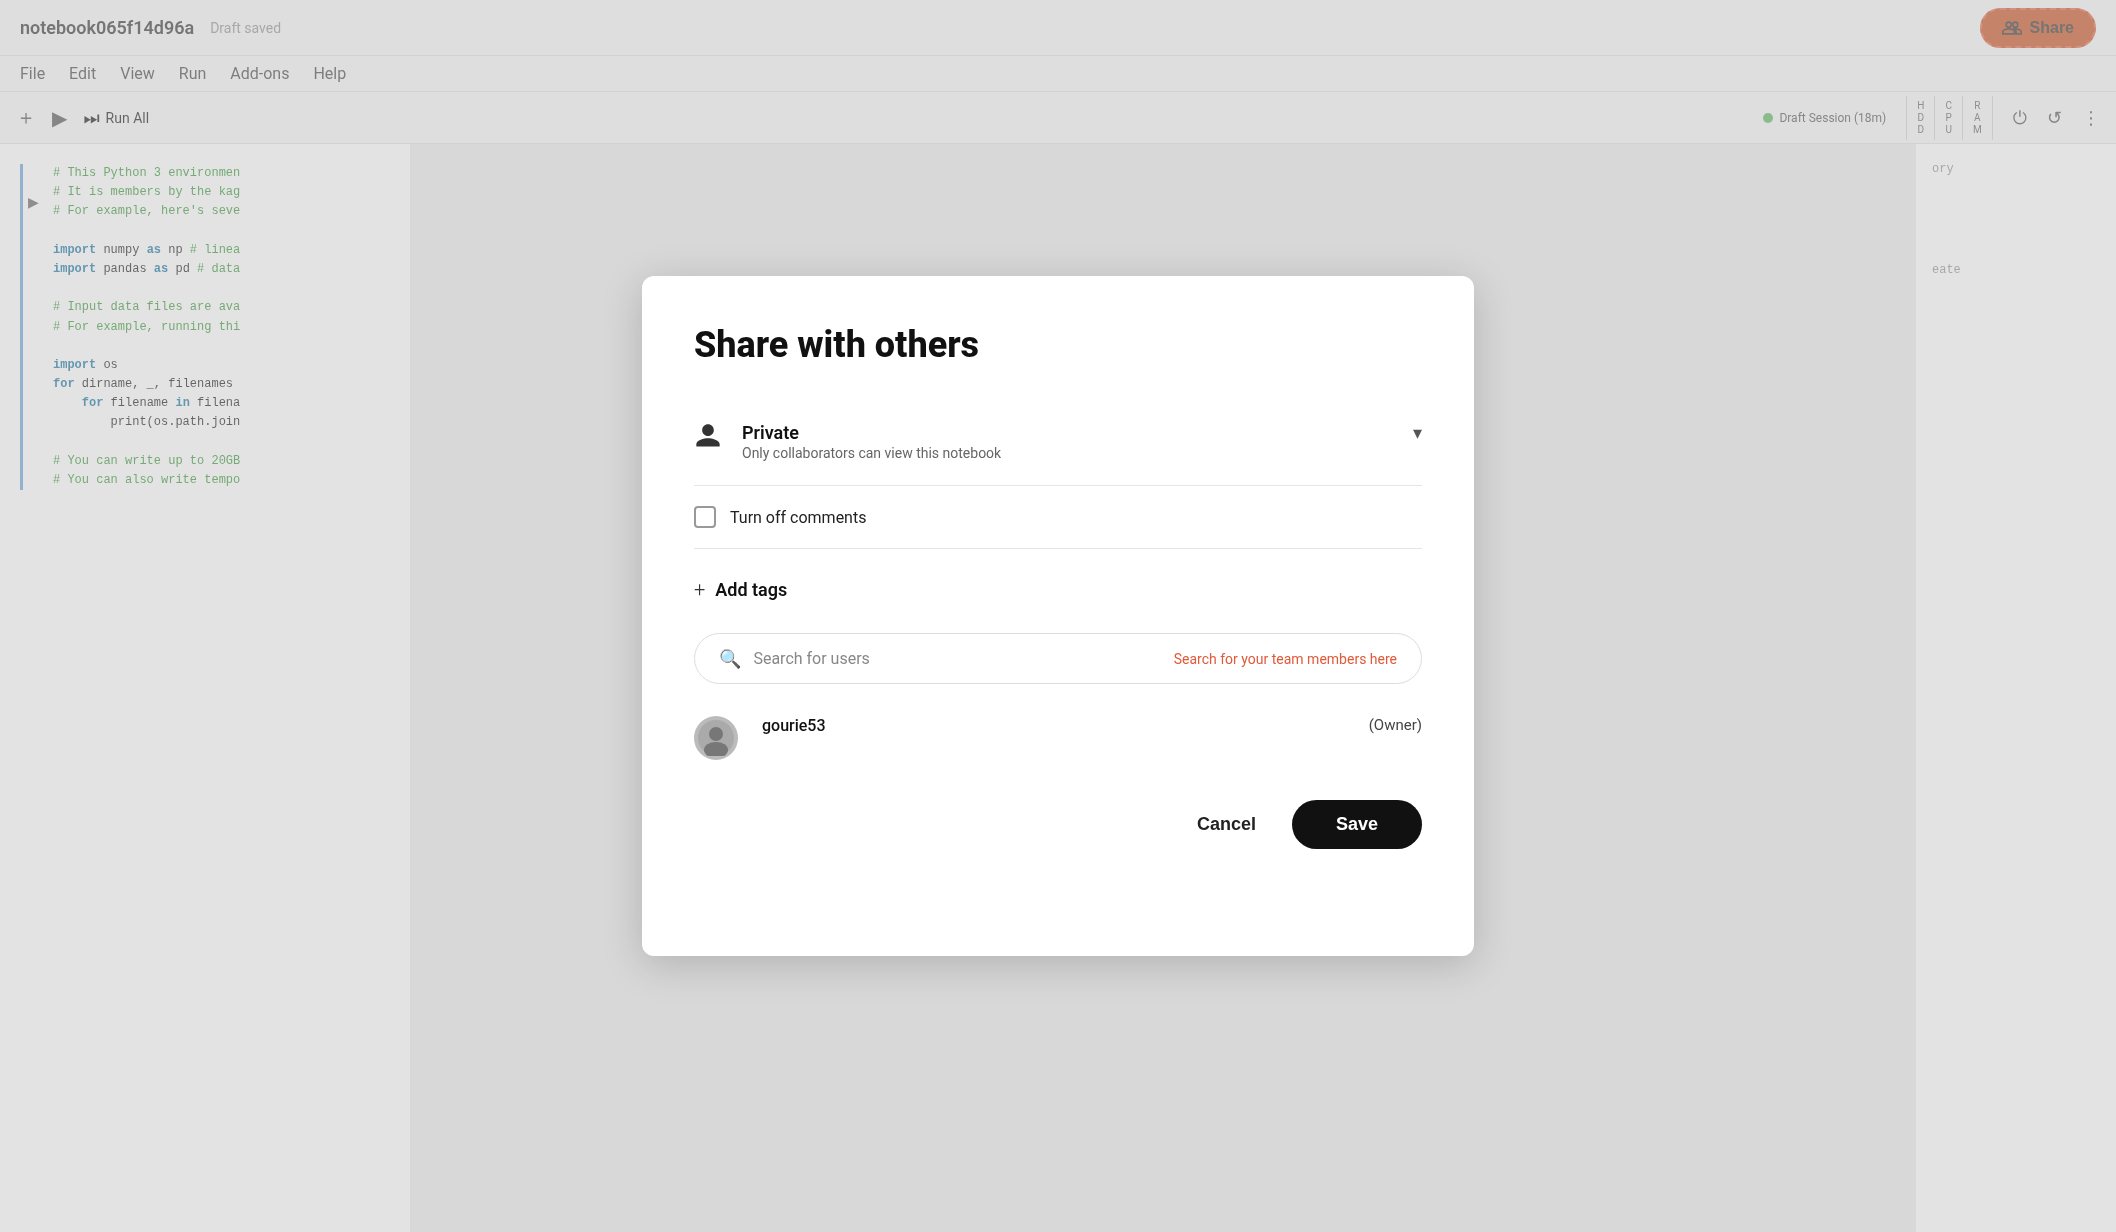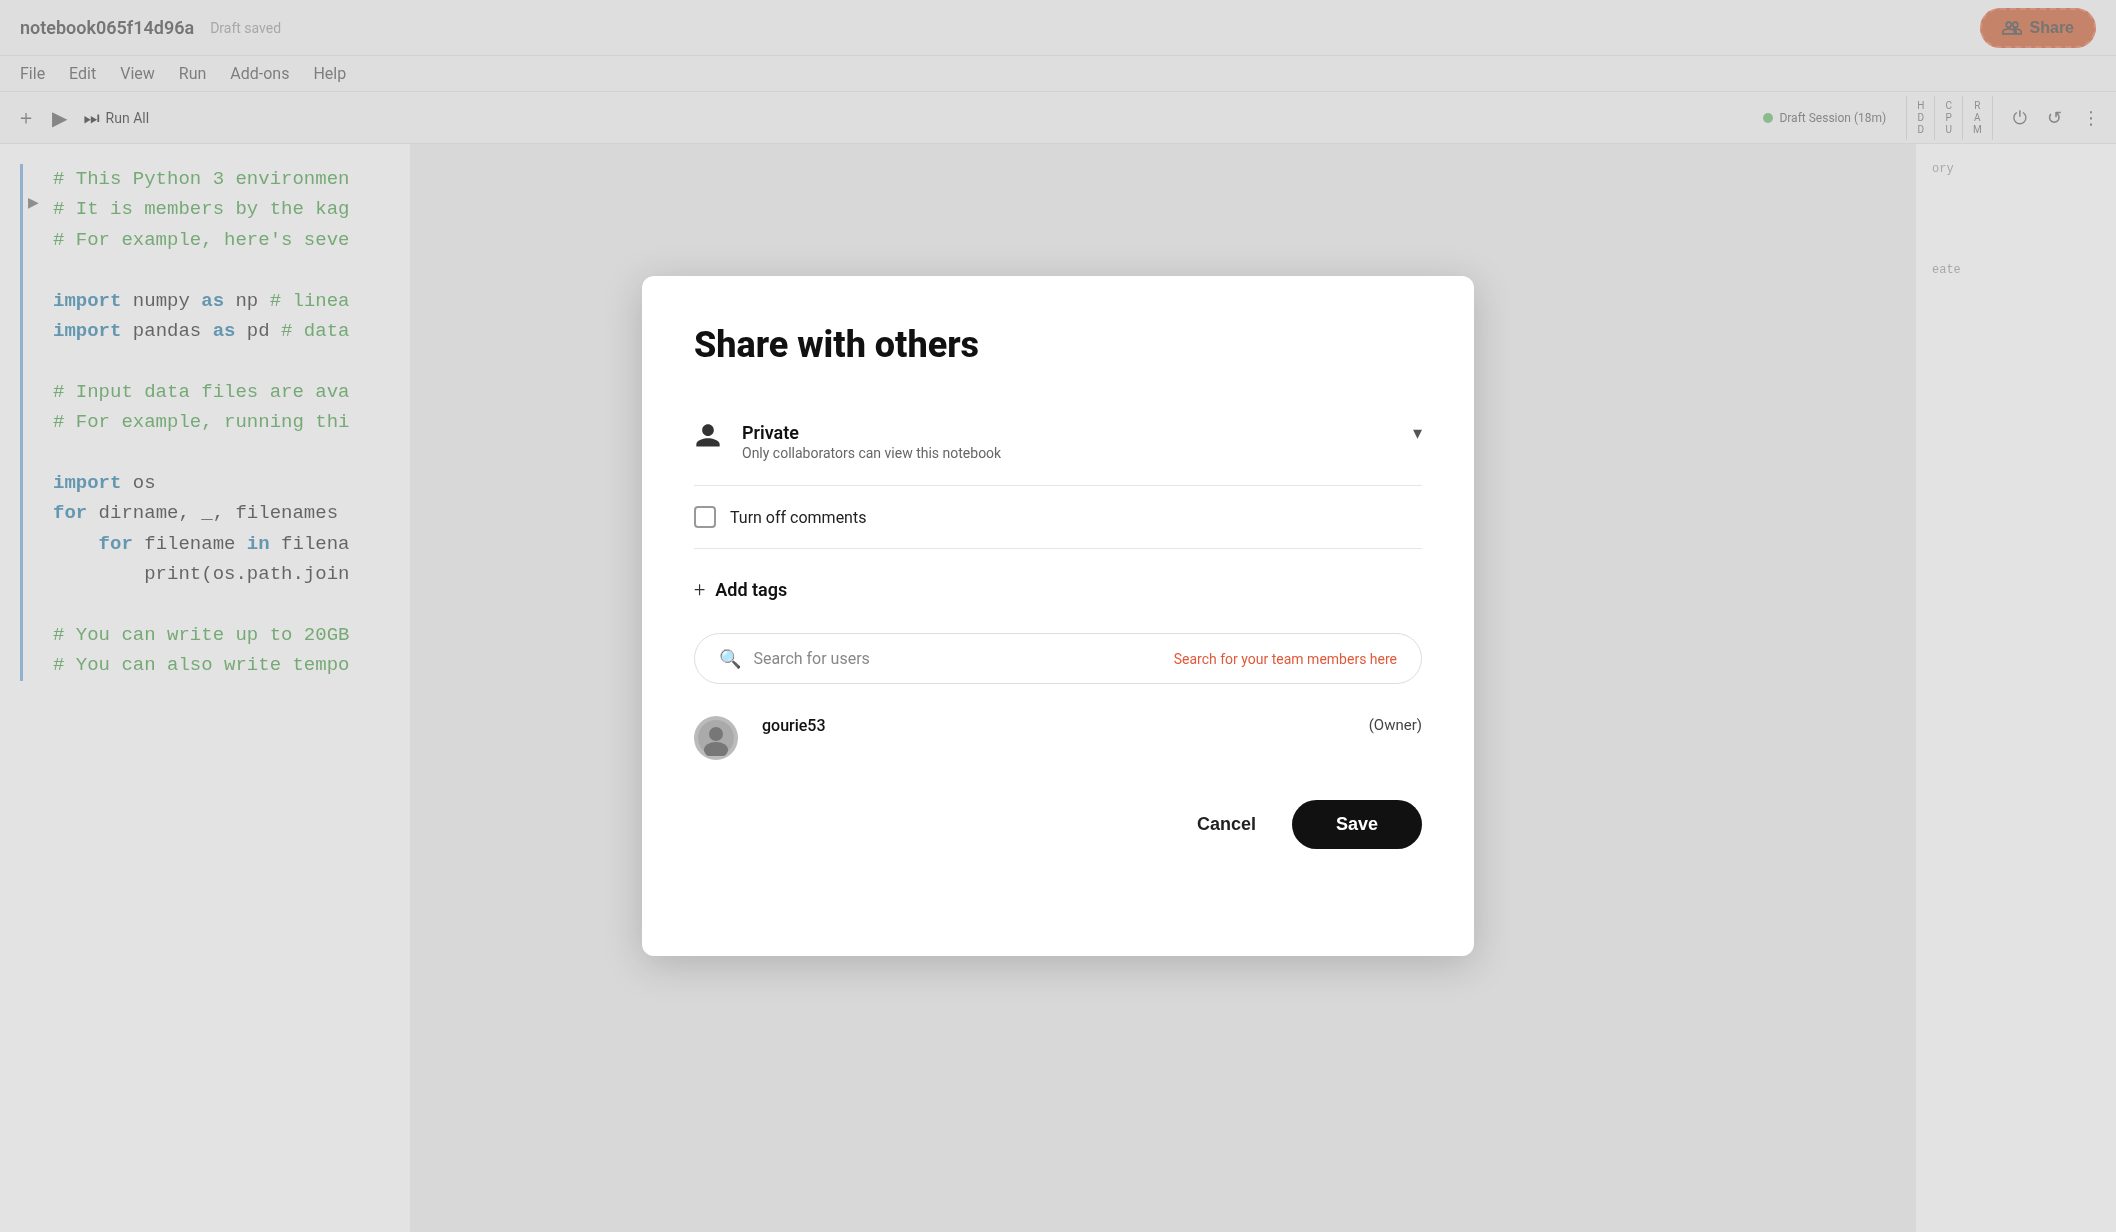--- a/index.html
+++ b/index.html
@@ -137,21 +137,21 @@
       top: 144px;
       left: 0;
       width: 410px;
       bottom: 0;
       background: #fff;
       overflow: hidden;
       padding: 20px;
     }
     .code-line {
       font-family: 'Courier New', monospace;
-      font-size: 19px;
+      font-size: 12px;
       line-height: 1.6;
       white-space: nowrap;
     }
     .kw { color: #006699; font-weight: bold; }
     .comment { color: #228b22; }
     .run-btn {
       position: absolute;
       left: 8px;
       top: 30px;
       font-size: 14px;

